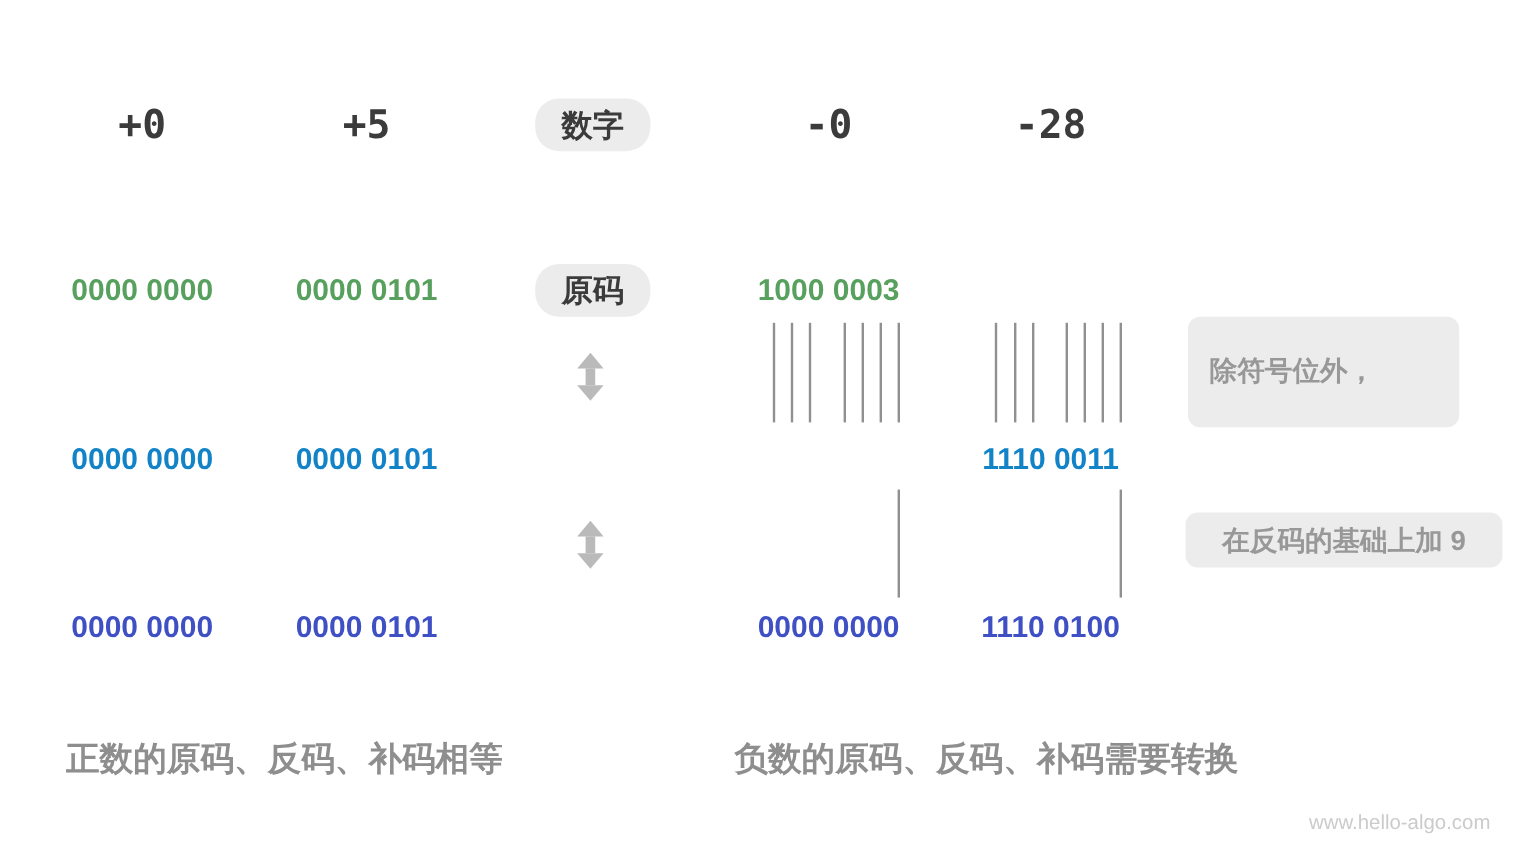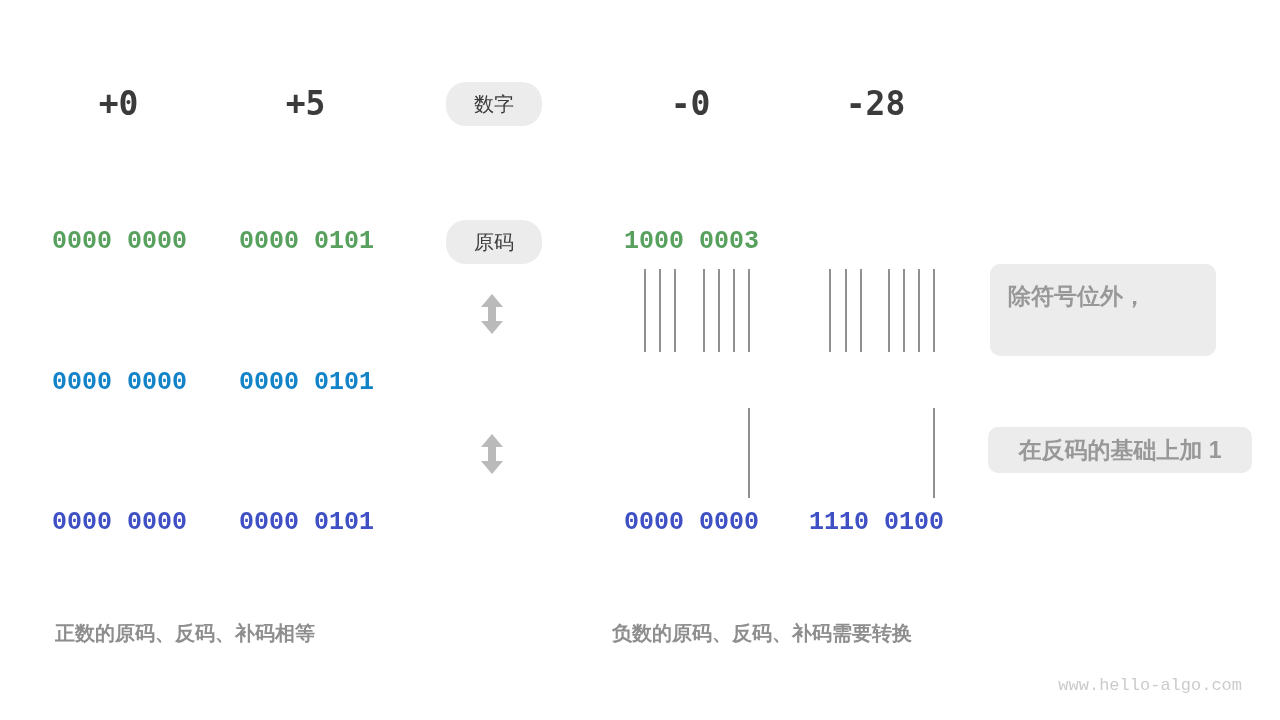--- a/index.html
+++ b/index.html
@@ -11,32 +11,32 @@
   
   .num {
     position:absolute; top:84px; width:137px; height:40px; line-height:40px;
     text-align:center; font-family:"DejaVu Sans Mono", monospace;
     font-weight:bold; font-size:33px; color:#3b3b3b; white-space:pre;
   }
   .c1{left:50px} .c2{left:237px} .c3{left:622px} .c4{left:807px}
 
   
   .bin {
-    position:absolute; width:137px; height:28px; line-height:28px; text-align:right;
-    font-family:Liberation Mono, monospace; font-weight:bold; font-size:25px;
+    position:absolute; width:137px; height:28px; line-height:28px; text-align:center;
+    font-family:Liberation Sans, sans-serif; font-weight:bold; font-size:25px;
     white-space:pre;
   }
   .r1{top:228px} .r2{top:369px} .r3{top:509px}
   .green{color:#57a05d} .blue{color:#1383c8} .indigo{color:#3e50c4}
 
   
   .labelbox {
     position:absolute; left:446px; width:96px; height:44px; background:#ececec;
     border-radius:20px; text-align:center; line-height:44px;
-    font-weight:normal; font-size:20px; color:#3b3b3b;
+    font-weight:bold; font-size:26px; color:#3b3b3b;
   }
   .lb0{top:82px} .lb1{top:220px} .lb2{top:361px} .lb3{top:501px}
 
   
   .tick { position:absolute; display:block; width:2px; background:#909090; }
   .tick.a { top:269px; height:83px; }
   .tick.b { top:408px; height:90px; }
 
   
   .arrow { position:absolute; left:481px; width:22px; height:40px; }
@@ -47,31 +47,31 @@
   .arrow .bar { width:8px; height:14px; background:#bababa; margin:0 auto; }
   .arrow .tri-down { width:0; height:0; margin:0 auto;
     border-left:11px solid transparent; border-right:11px solid transparent;
     border-top:13px solid #bababa; }
 
   
   .note {
     position:absolute; background:#ececec; border-radius:10px;
     color:#989898; font-weight:bold; font-size:23px; box-sizing:border-box;
   }
-  .note1 { left:990px; top:264px; width:226px; height:92px; padding:16px 0 0 18px; line-height:33px; }
+  .note1 { left:990px; top:264px; width:226px; height:92px; padding:29px 0 0 18px; line-height:33px; }
   .note2 { left:988px; top:427px; width:264px; height:46px; line-height:46px; text-align:center; white-space:pre; }
 
   
   .caption { position:absolute; top:618px; height:30px; line-height:30px;
-    font-weight:bold; font-size:20px; color:#8e8e8e; }
+    font-weight:bold; font-size:28px; color:#8e8e8e; }
   .cap-left{left:55px} .cap-right{left:612px}
 
   
   .watermark { position:absolute; right:38px; top:676px;
-    font-family:Liberation Mono, monospace; font-size:17px; color:#cbcbcb; }
+    font-family:Liberation Sans, sans-serif; font-size:17px; color:#cbcbcb; }
 </style>
 </head>
 <body>
 
 <div class="canvas">
 
   <div class="num c1">+0</div>
   <div class="num c2">+5</div>
   <div class="labelbox lb0">数字</div>
   <div class="num c3">-0</div>
@@ -103,31 +103,32 @@
       <div class="bar"></div>
       <div class="tri-down"></div>
   </div>
 
   <div class="note note1">
     <div>除符号位外，</div>
   </div>
 
   <div class="bin r2 c1 blue">0000 0000</div>
   <div class="bin r2 c2 blue">0000 0101</div>
+  <div class="bin r2 c4 blue">1110 0011</div>
 
   <i class="tick b" style="left:748px"></i>
   <i class="tick b" style="left:933px"></i>
 
   <div class="arrow a2">
     <div class="tri-up"></div>
       <div class="bar"></div>
       <div class="tri-down"></div>
   </div>
 
-  <div class="note note2">在反码的基础上加 1</div>
+  <div class="note note2">在反码的基础上加 9</div>
 
   <div class="bin r3 c1 indigo">0000 0000</div>
   <div class="bin r3 c2 indigo">0000 0101</div>
   <div class="bin r3 c3 indigo">0000 0000</div>
   <div class="bin r3 c4 indigo">1110 0100</div>
 
   <div class="caption cap-left">正数的原码、反码、补码相等</div>
   <div class="caption cap-right">负数的原码、反码、补码需要转换</div>
 
   <div class="watermark">www.hello-algo.com</div>

